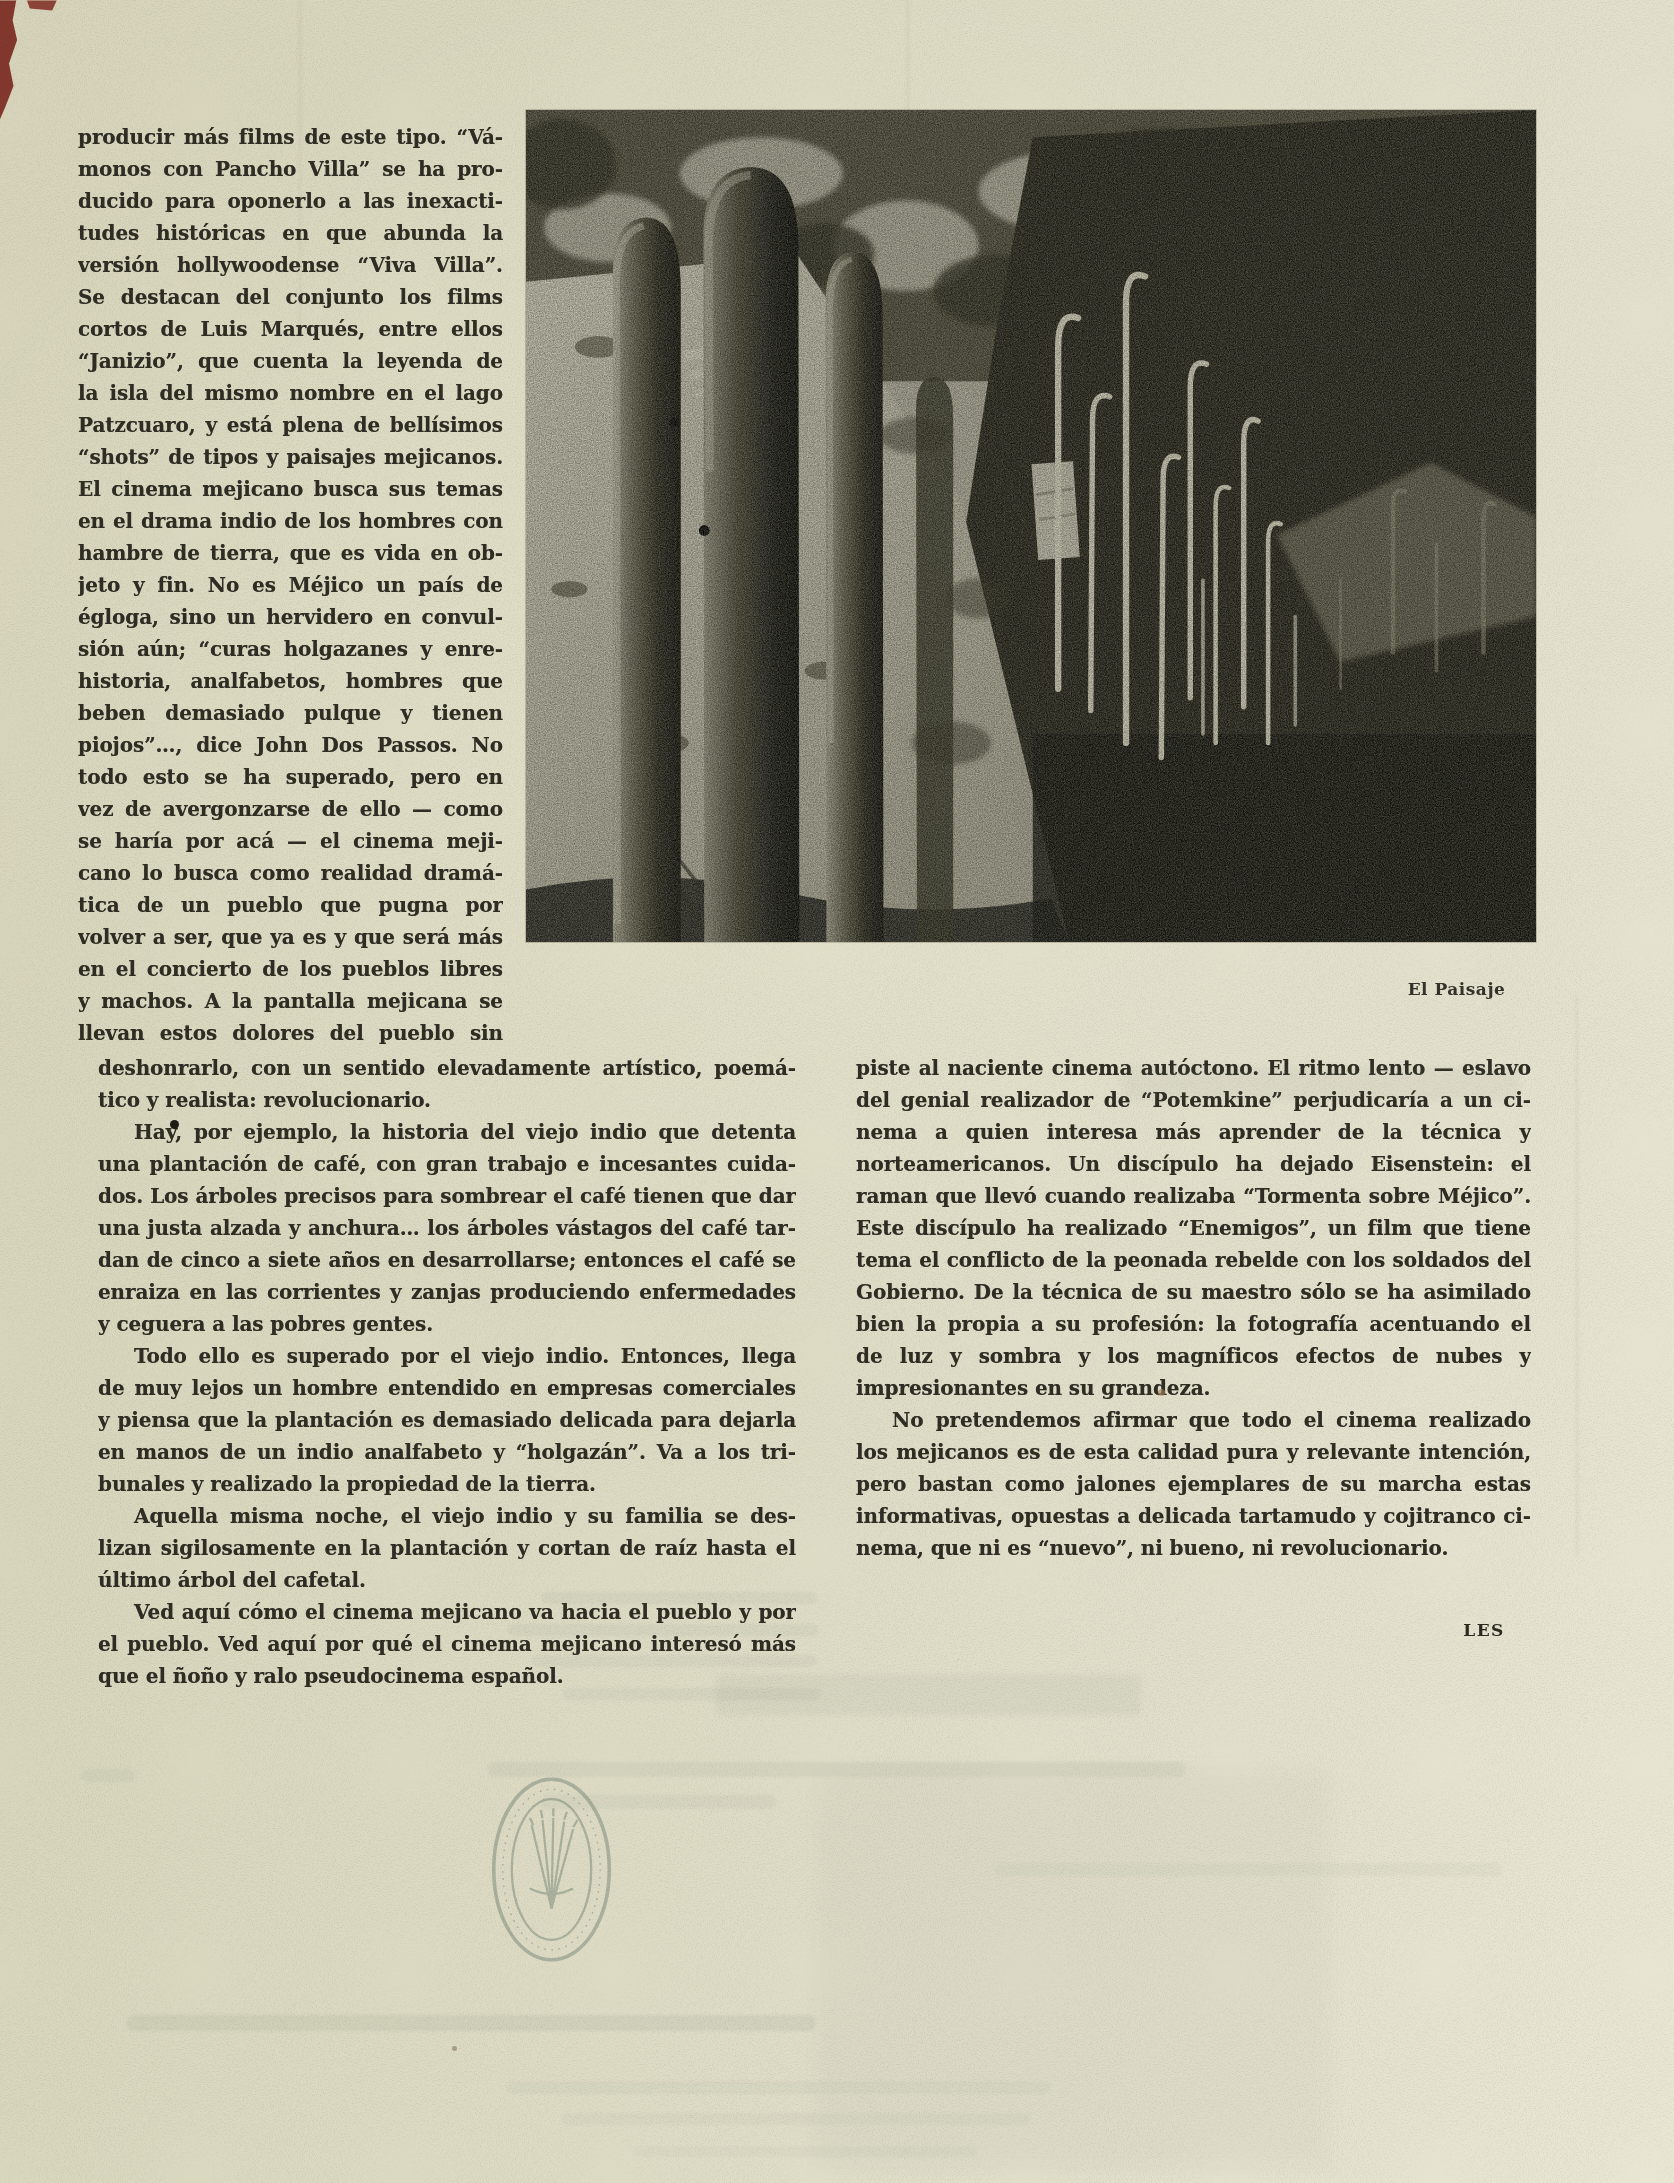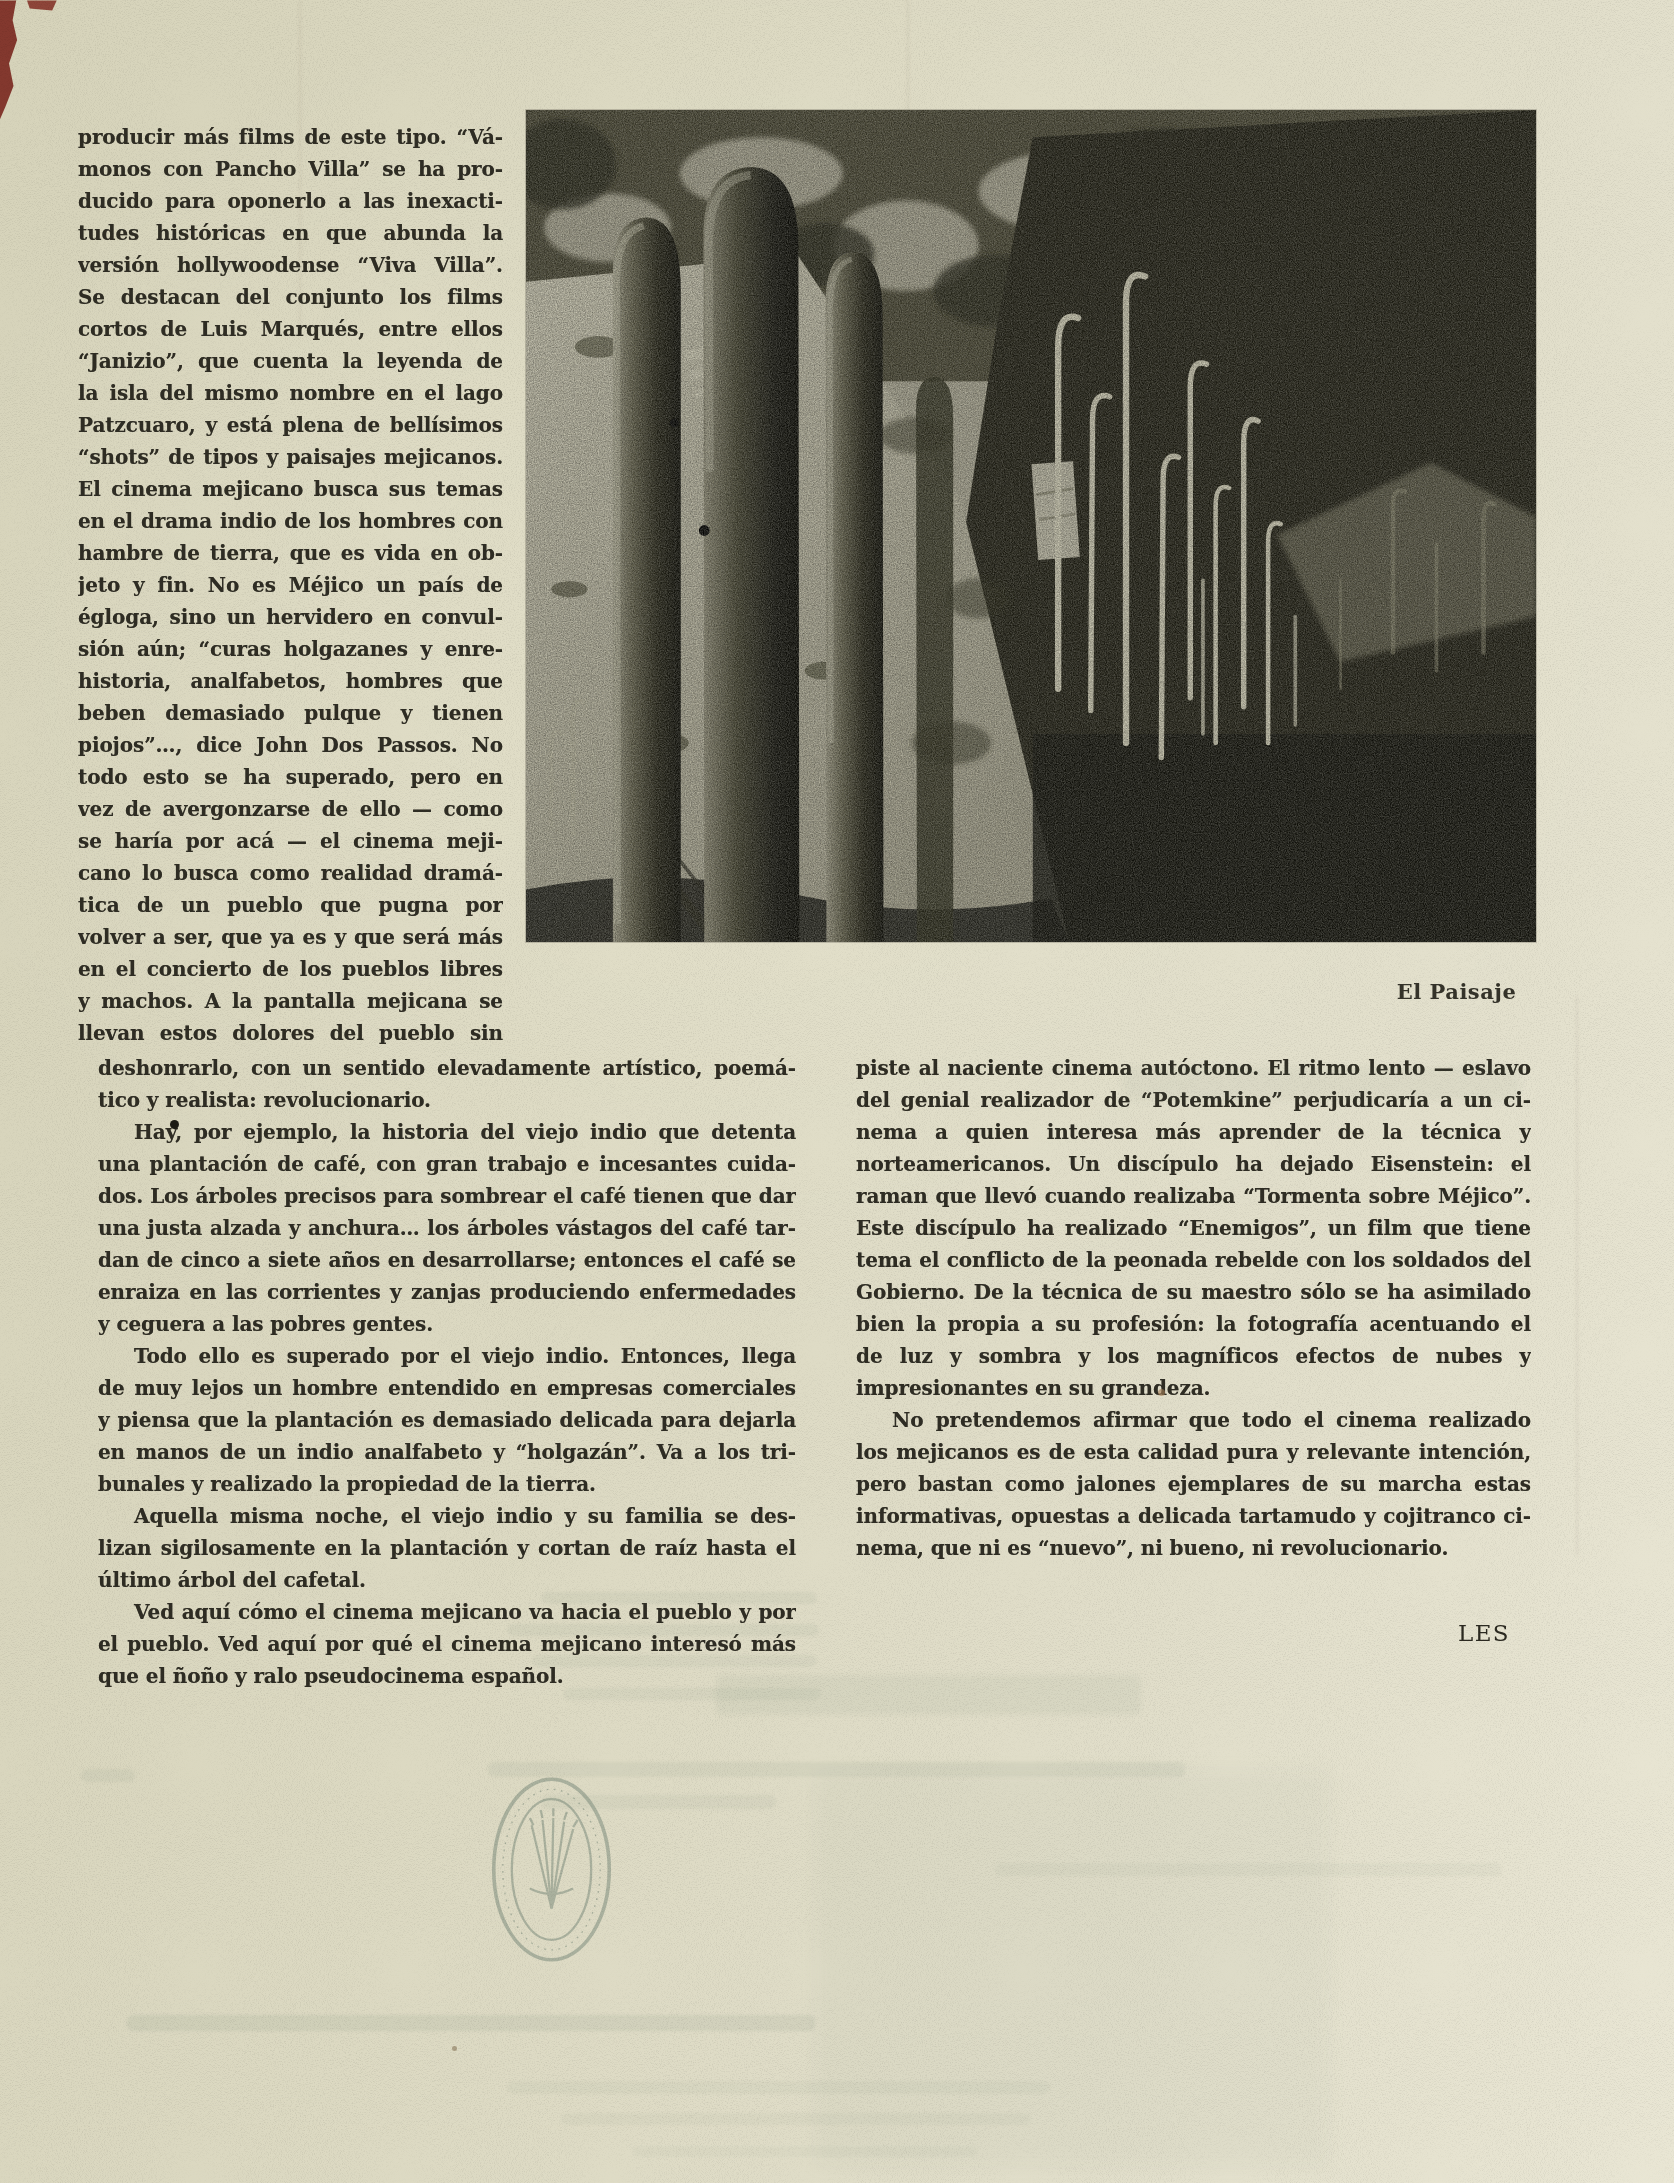--- a/index.html
+++ b/index.html
@@ -25,26 +25,26 @@
   #right-col{left:856px; top:1052px; width:675px;}
 
   #photo{
     position:absolute; left:526px; top:110px; width:1010px; height:832px;
     background:#a8a591; box-shadow:0 0 0 0.9px rgba(55,53,40,0.25);
   }
   #photo svg{display:block; width:100%; height:100%;}
 
   #caption{
     position:absolute; left:1312px; top:979px; width:289px;
-    text-align:center; font-size:21px; font-weight:bold; color:#35332a;
+    text-align:center; font-size:17px; font-weight:bold; color:#35332a;
     letter-spacing:0.5px;
   }
   #signature{
     position:absolute; left:1434px; top:1620px; width:100px;
-    text-align:center; font-size:23px; font-weight:normal; color:#2c2a21;
+    text-align:center; font-size:17px; font-weight:bold; color:#2c2a21;
     letter-spacing:1.4px;
   }
 
   
   #red-corner{position:absolute; left:0; top:0; width:72px; height:199px; filter:blur(0.4px);}
 
   
   .crease{position:absolute; width:1.8px; background:rgba(60,55,35,0.06); filter:blur(1.4px);}
   #crease-a{left:299px; top:0; height:326px;}
   #crease-b{left:907px; top:0; height:208px;}

